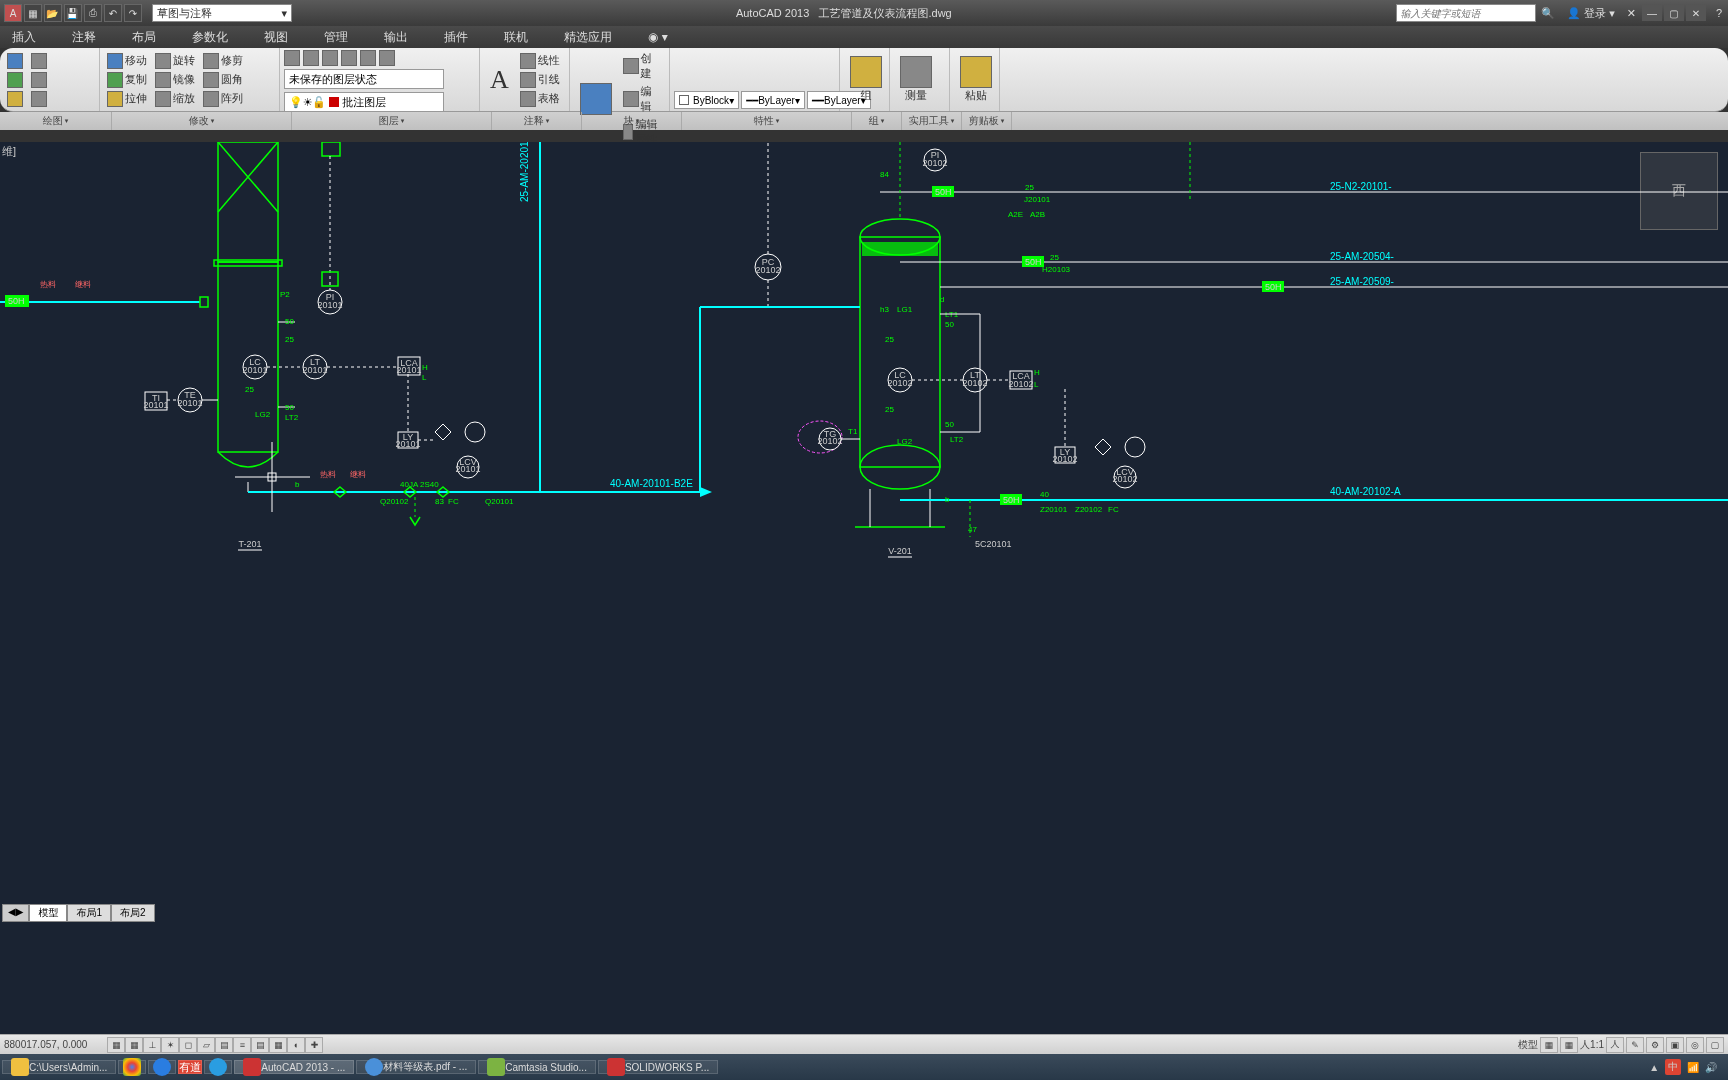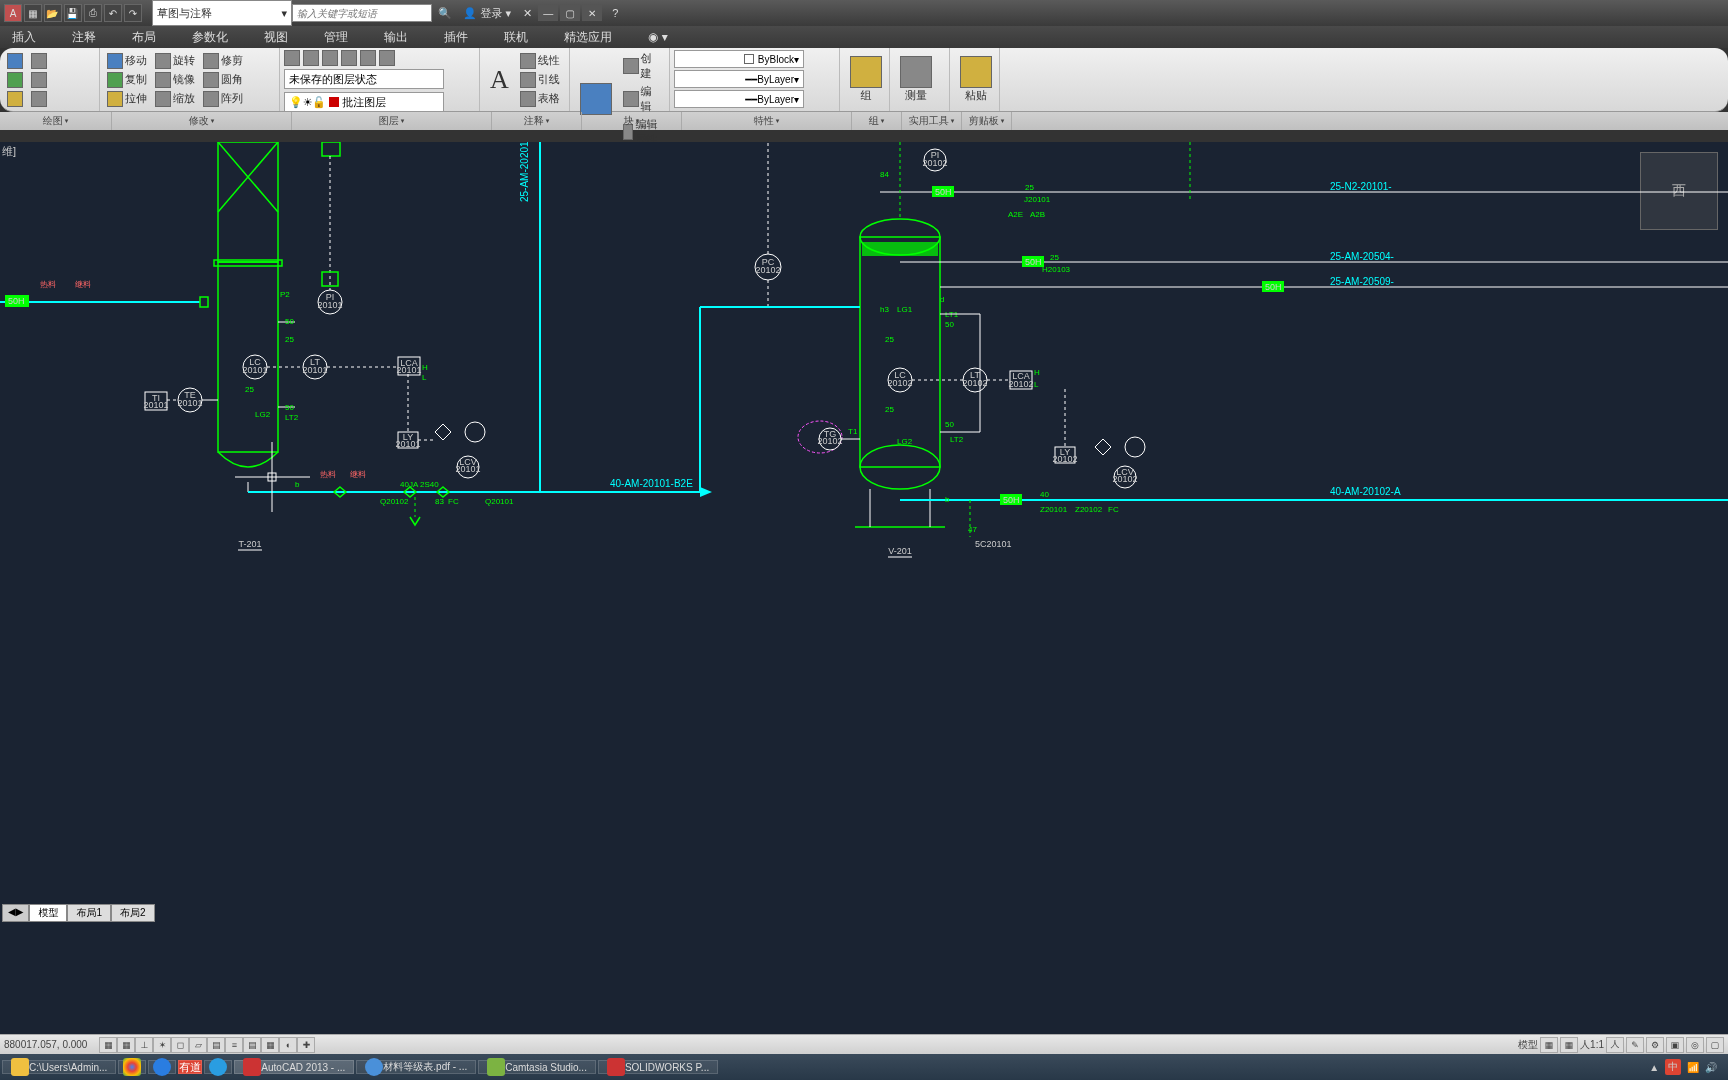--- a/index.html
+++ b/index.html
@@ -2,21 +2,21 @@
 <html><head>
 <meta charset="utf-8">
 <style>
 * { margin: 0; padding: 0; box-sizing: border-box; font-family: "Microsoft YaHei", Arial, sans-serif; }
 body { width: 1728px; height: 1080px; background: #333; overflow: hidden; position: relative; }
 
 
 .titlebar { height: 26px; background: linear-gradient(#5a5a5a, #3a3a3a); display: flex; align-items: center; color: #ccc; font-size: 11px; }
 .qat { display: flex; gap: 2px; padding: 0 4px; }
 .qat-btn { width: 18px; height: 18px; background: #444; border: 1px solid #666; display: flex; align-items: center; justify-content: center; font-size: 10px; color: #ddd; }
-.workspace-dd { margin-left: 6px; width: 140px; height: 18px; background: #fff; border: 1px solid #888; font-size: 11px; padding: 12px 4px; color: #333; display: flex; align-items: center; justify-content: space-between; }
+.workspace-dd { margin-left: 6px; width: 140px; height: 18px; background: #fff; border: 1px solid #888; font-size: 11px; padding: 4px 4px; color: #333; display: flex; align-items: center; justify-content: space-between; }
 .title-center { flex: 1; text-align: center; font-size: 11px; color: #ddd; }
 .title-right { display: flex; align-items: center; gap: 6px; padding-right: 6px; }
 .search-box { width: 140px; height: 18px; background: #fff; border: 1px solid #888; font-size: 10px; color: #aaa; padding: 0 4px; font-style: italic; }
 .user-btn { font-size: 11px; color: #ddd; padding: 0 6px; }
 .win-btns { display: flex; gap: 2px; }
 .win-btn { width: 20px; height: 16px; background: #555; color: #ddd; font-size: 10px; display: flex; align-items: center; justify-content: center; }
 
 
 .menubar { height: 22px; background: linear-gradient(#4a4a4a, #383838); display: flex; align-items: center; padding: 0 2px; gap: 16px; }
 .menu-item { padding: 2px 10px; color: #ddd; font-size: 12px; cursor: pointer; }
@@ -42,21 +42,21 @@
 .drawing { position: absolute; top: 142px; left: 0; right: 0; bottom: 46px; background: #1a2332; overflow: hidden; }
 .drawing svg { position: absolute; top: 0; left: 0; }
 
 
 .viewcube { position: absolute; top: 10px; right: 10px; width: 78px; height: 78px; border: 1px solid #666; background: rgba(100,100,100,0.3); display: flex; align-items: center; justify-content: center; color: #aaa; font-size: 14px; }
 
 
 .watermark { position: absolute; bottom: 0; left: 0; width: 660px; height: 110px; background: rgba(235,235,235,0.92); padding: 6px 14px; font-size: 30px; color: #555; line-height: 1.6; }
 
 
-.statusbar { position: absolute; bottom: 26px; left: 0; right: 0; height: 20px; background: linear-gradient(#e8e8e8,#d0d0d0); display: flex; align-items: center; font-size: 10px; color: #444; padding: 0 4px; gap: 12px; border-top: 1px solid #aaa; }
+.statusbar { position: absolute; bottom: 26px; left: 0; right: 0; height: 20px; background: linear-gradient(#e8e8e8,#d0d0d0); display: flex; align-items: center; font-size: 10px; color: #444; padding: 0 4px; gap: 20px; border-top: 1px solid #aaa; }
 .sb-group { display: flex; gap: 0; }
 .sb-btn { width: 18px; height: 16px; border: 1px solid #aaa; background: #ddd; display: flex; align-items: center; justify-content: center; font-size: 9px; }
 .sb-right { margin-left: auto; display: flex; gap: 2px; align-items: center; }
 
 
 .taskbar { position: absolute; bottom: 0; left: 0; right: 0; height: 26px; background: linear-gradient(#3a4a5a,#283848); display: flex; align-items: center; gap: 2px; padding: 0 2px; }
 .tb-item { height: 14px; padding: 0 8px; background: rgba(255,255,255,0.08); border: 1px solid rgba(255,255,255,0.15); color: #ddd; font-size: 10px; display: flex; align-items: center; gap: 0; }
 .tb-icon { width: 18px; height: 18px; border-radius: 3px; }
 
 
@@ -77,20 +77,23 @@
     <div class="qat-btn">▦</div>
     <div class="qat-btn">📂</div>
     <div class="qat-btn">💾</div>
     <div class="qat-btn">⎙</div>
     <div class="qat-btn">↶</div>
     <div class="qat-btn">↷</div>
   </div>
   <div class="workspace-dd">
     <span>草图与注释</span>
       <span>▾</span>
+  </div>
+  <div class="title-center">
+    <span>AutoCAD 2013</span>&nbsp;&nbsp;&nbsp;<span>工艺管道及仪表流程图.dwg</span>
   </div>
   <div class="title-right">
     <input class="search-box" placeholder="输入关键字或短语" style="">
     <span style="color:#ddd">🔍</span>
     <span class="user-btn">👤 <span>登录</span> ▾</span>
     <span style="color:#ddd">✕</span>
     <div class="win-btns">
       <div class="win-btn">—</div>
       <div class="win-btn">▢</div>
       <div class="win-btn">✕</div>
@@ -248,21 +251,21 @@
           </div>
         <div class="rb-btn">
             <span class="rb-icon"></span>
             <span>编辑属性</span>
           </div>
       </div>
     </div>
   </div>
 
   <div class="ribbon-panel" style="width:170px">
-    <div class="ribbon-content" style="flex-direction:column;align-items:flex-start;gap:2px">
+    <div class="ribbon-content" style="flex-direction:row;align-items:flex-end;gap:2px">
       <div class="prop-dd"><span style="width:10px;height:10px;border:1px solid #666;margin-right:4px"></span><span>ByBlock</span> ▾</div>
       <div class="prop-dd">━━ <span>ByLayer</span> ▾</div>
       <div class="prop-dd">━━ <span>ByLayer</span> ▾</div>
     </div>
   </div>
 
   <div class="ribbon-panel" style="width:50px">
     <div class="ribbon-content">
         <div class="rb-big">
           <span class="rb-icon rb-icon-lg ic-yel"></span>

